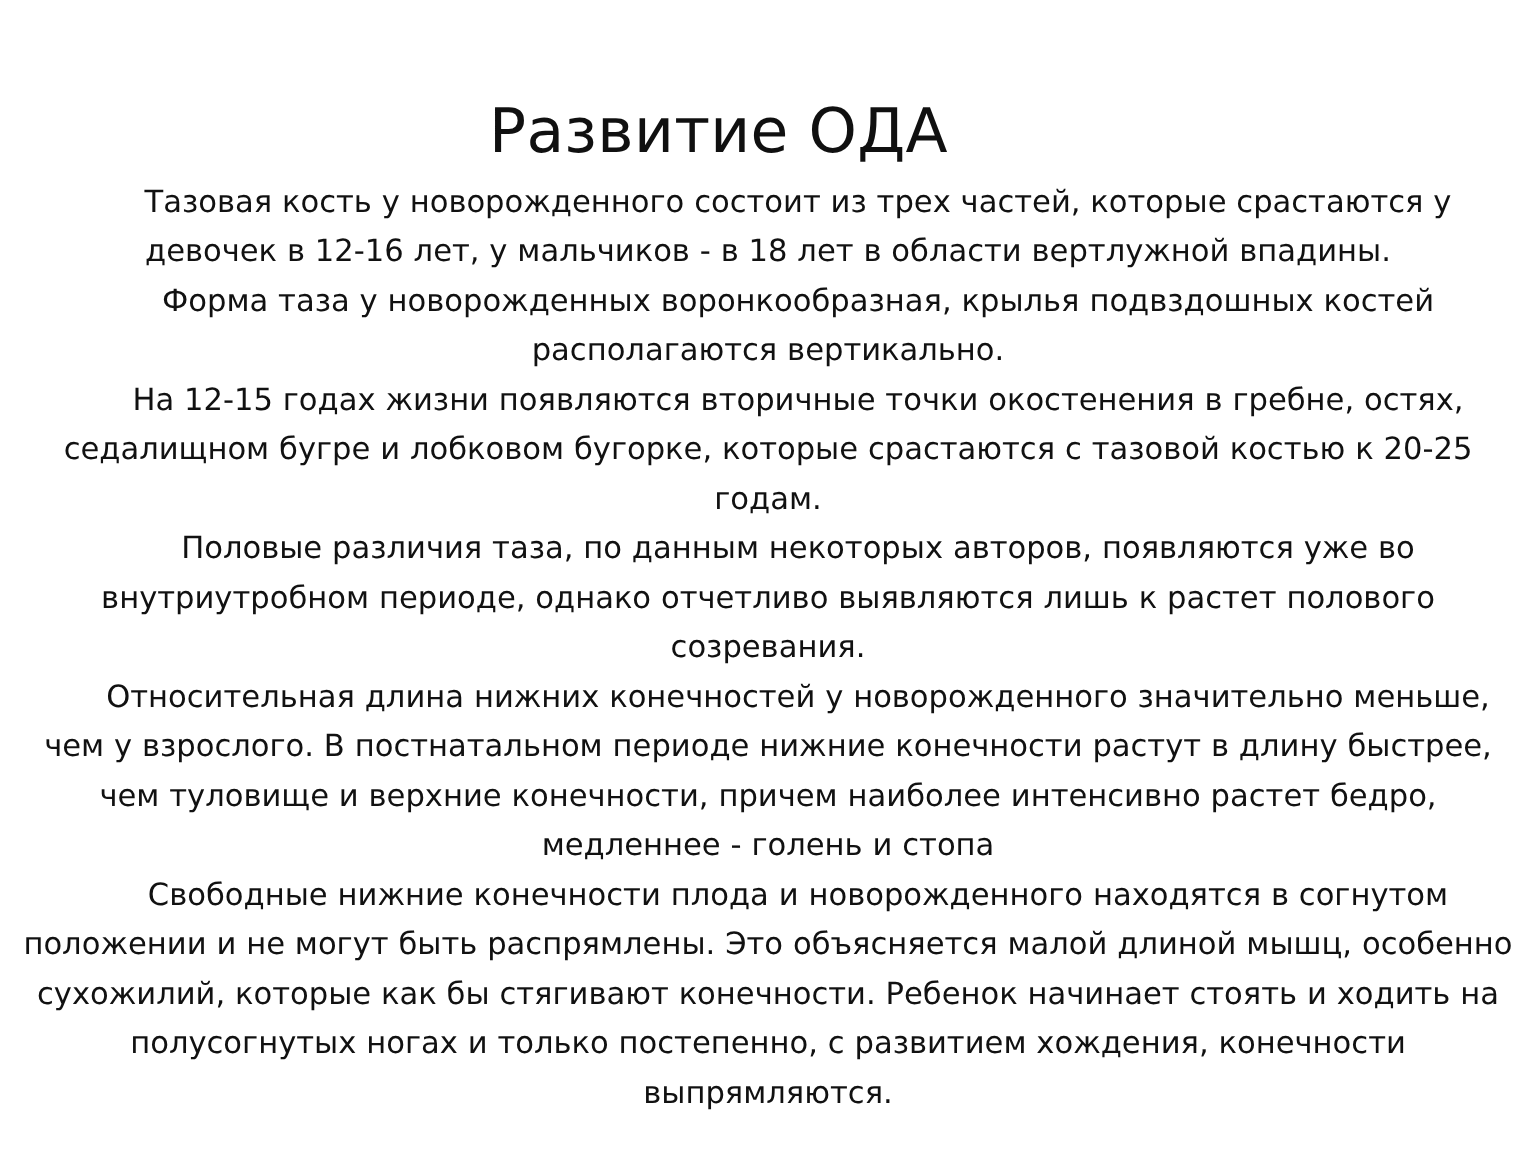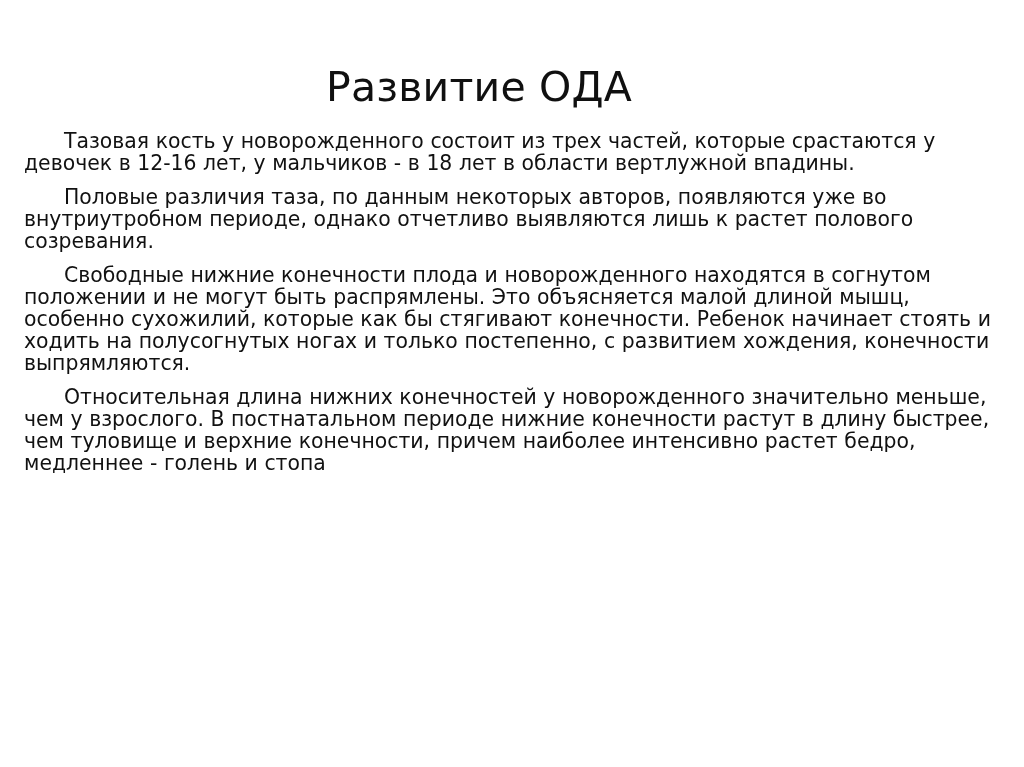--- a/index.html
+++ b/index.html
@@ -46,39 +46,42 @@
     left: 12px;
     top: 118px;
     width: 1000px;
     font-size: 20.4px;
     line-height: 26.6px;
     color: #111111;
     text-align: left;
   }
 
   .para {
-    margin: 12px;
+    margin: 0;
     padding: 0;
     text-indent: 40px;
     font-size: 20.4px;
-    line-height: 22px;
+    line-height: 33px;
     word-spacing: 0.1px;
+    text-align: center;
   }
 
   .para + .para {
     margin-top: 0px;
   }
 </style>
 </head>
 <body>
 
 <div id="slide">
 
   <h1 id="slide-title">Развитие ОДА</h1>
 
   <div id="body-text">
     <p class="para">Тазовая кость у новорожденного состоит из трех частей, которые срастаются у девочек в 12-16 лет, у мальчиков - в 18 лет в области вертлужной впадины.</p>
+    <p class="para">Форма таза у новорожденных воронкообразная, крылья подвздошных костей располагаются вертикально.</p>
+    <p class="para">На 12-15 годах жизни появляются вторичные точки окостенения в гребне, остях, седалищном бугре и лобковом бугорке, которые срастаются с тазовой костью к 20-25 годам.</p>
     <p class="para">Половые различия таза, по данным некоторых авторов, появляются уже во внутриутробном периоде, однако отчетливо выявляются лишь к растет полового созревания.</p>
+    <p class="para">Относительная длина нижних конечностей у новорожденного значительно меньше, чем у взрослого. В постнатальном периоде нижние конечности растут в длину быстрее, чем туловище и верхние конечности, причем наиболее интенсивно растет бедро, медленнее - голень и стопа</p>
     <p class="para">Свободные нижние конечности плода и новорожденного находятся в согнутом положении и не могут быть распрямлены. Это объясняется малой длиной мышц, особенно сухожилий, которые как бы стягивают конечности. Ребенок начинает стоять и ходить на полусогнутых ногах и только постепенно, с развитием хождения, конечности выпрямляются.</p>
-    <p class="para">Относительная длина нижних конечностей у новорожденного значительно меньше, чем у взрослого. В постнатальном периоде нижние конечности растут в длину быстрее, чем туловище и верхние конечности, причем наиболее интенсивно растет бедро, медленнее - голень и стопа</p>
   </div>
 
 </div>
 
 </body></html>

